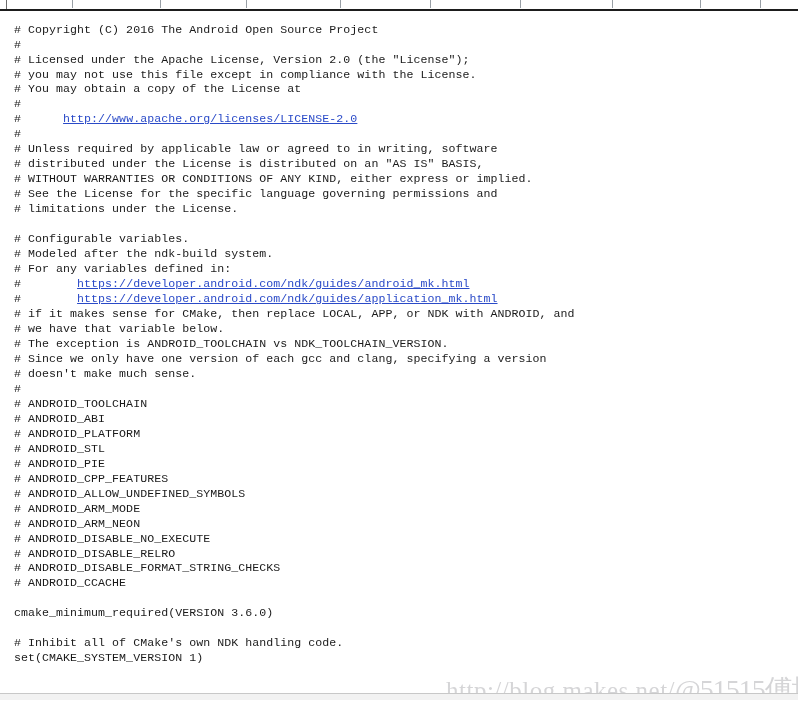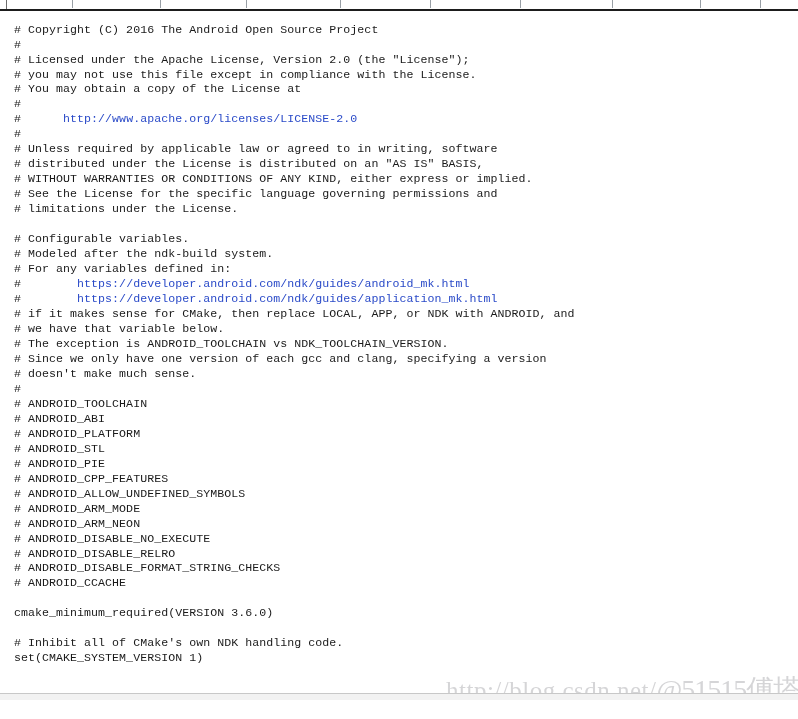--- a/index.html
+++ b/index.html
@@ -91,20 +91,21 @@
     white-space: pre;
     letter-spacing: 0.05px;
     overflow: hidden;
   }
   .ln {
     height: 14.98px;
     white-space: pre;
   }
   .lnk {
     color: #2a4ac8;
+    text-decoration: underline;
     margin-top: 7px;
   }
 
   
   #watermark {
     position: absolute;
     left: 446px;
     top: 676px;
     font-family: "Liberation Serif", "DejaVu Serif", serif;
     font-size: 25px;
@@ -136,19 +137,19 @@
       <div class="tb-sep" style="left: 612px;"></div>
       <div class="tb-sep" style="left: 700px;"></div>
       <div class="tb-sep" style="left: 760px;"></div>
     </div>
   <div id="left-edge"></div>
   <div id="toolbar-rule"></div>
 
   <pre id="code"><div class="ln"># Copyright (C) 2016 The Android Open Source Project</div><div class="ln">#</div><div class="ln"># Licensed under the Apache License, Version 2.0 (the "License");</div><div class="ln"># you may not use this file except in compliance with the License.</div><div class="ln"># You may obtain a copy of the License at</div><div class="ln">#</div><div class="ln"><span>#      </span><span class="lnk">http://www.apache.org/licenses/LICENSE-2.0</span><span></span></div><div class="ln">#</div><div class="ln"># Unless required by applicable law or agreed to in writing, software</div><div class="ln"># distributed under the License is distributed on an "AS IS" BASIS,</div><div class="ln"># WITHOUT WARRANTIES OR CONDITIONS OF ANY KIND, either express or implied.</div><div class="ln"># See the License for the specific language governing permissions and</div><div class="ln"># limitations under the License.</div><div class="ln">&nbsp;</div><div class="ln"># Configurable variables.</div><div class="ln"># Modeled after the ndk-build system.</div><div class="ln"># For any variables defined in:</div><div class="ln"><span>#        </span><span class="lnk">https://developer.android.com/ndk/guides/android_mk.html</span><span></span></div><div class="ln"><span>#        </span><span class="lnk">https://developer.android.com/ndk/guides/application_mk.html</span><span></span></div><div class="ln"># if it makes sense for CMake, then replace LOCAL, APP, or NDK with ANDROID, and</div><div class="ln"># we have that variable below.</div><div class="ln"># The exception is ANDROID_TOOLCHAIN vs NDK_TOOLCHAIN_VERSION.</div><div class="ln"># Since we only have one version of each gcc and clang, specifying a version</div><div class="ln"># doesn't make much sense.</div><div class="ln">#</div><div class="ln"># ANDROID_TOOLCHAIN</div><div class="ln"># ANDROID_ABI</div><div class="ln"># ANDROID_PLATFORM</div><div class="ln"># ANDROID_STL</div><div class="ln"># ANDROID_PIE</div><div class="ln"># ANDROID_CPP_FEATURES</div><div class="ln"># ANDROID_ALLOW_UNDEFINED_SYMBOLS</div><div class="ln"># ANDROID_ARM_MODE</div><div class="ln"># ANDROID_ARM_NEON</div><div class="ln"># ANDROID_DISABLE_NO_EXECUTE</div><div class="ln"># ANDROID_DISABLE_RELRO</div><div class="ln"># ANDROID_DISABLE_FORMAT_STRING_CHECKS</div><div class="ln"># ANDROID_CCACHE</div><div class="ln">&nbsp;</div><div class="ln">cmake_minimum_required(VERSION 3.6.0)</div><div class="ln">&nbsp;</div><div class="ln"># Inhibit all of CMake's own NDK handling code.</div><div class="ln">set(CMAKE_SYSTEM_VERSION 1)</div><div class="ln">&nbsp;</div><div class="ln">&nbsp;</div><div class="ln"># CMake invokes the toolchain file twice during the first build, but only once</div><div class="ln"># during subsequent rebuilds. This was causing the various flags to be added</div></pre>
 
   <div id="watermark">
-    <span>http://blog.</span><span>csdn.net/</span><span class="wm-tail">@51515傅塔</span>
+    <span>http://blog.</span><span>makes.net/</span><span class="wm-tail">@51515傅塔</span>
   </div>
 
   <div id="bottom-rule"></div>
   <div id="bottom-strip"></div>
 
 </div>
 
 </body></html>

